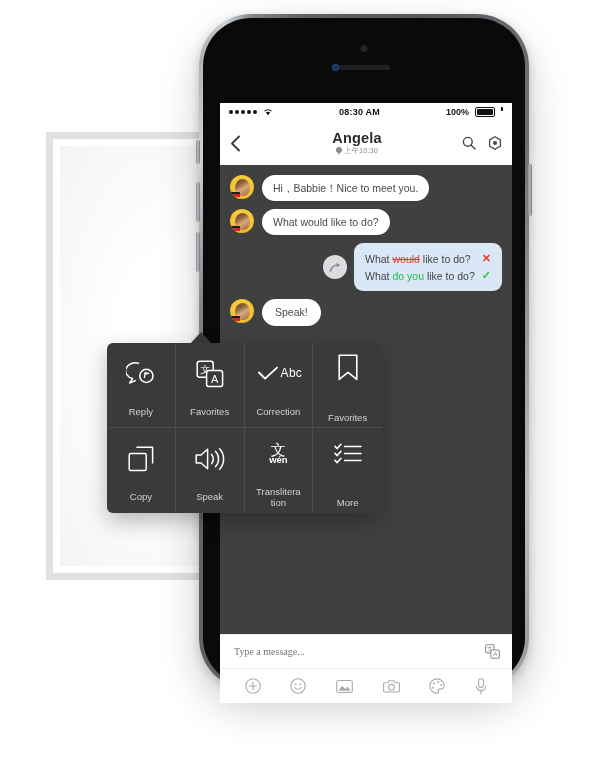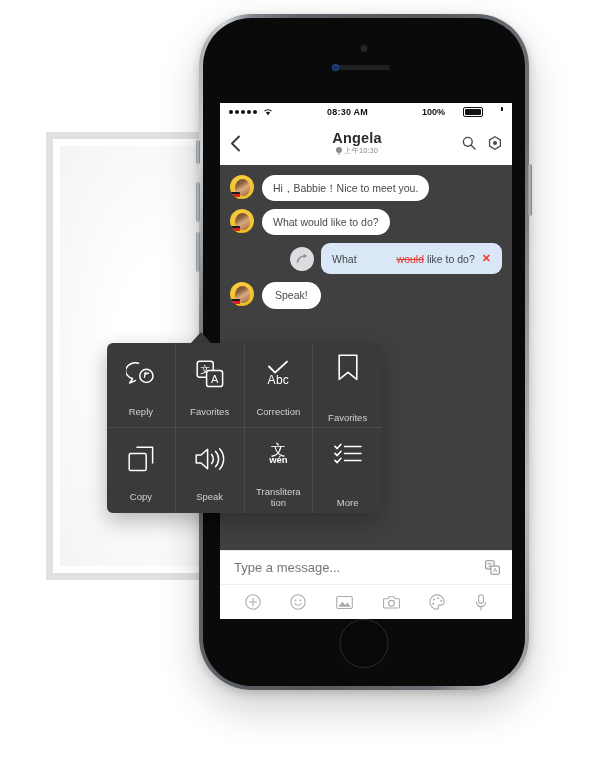--- a/index.html
+++ b/index.html
@@ -48,34 +48,34 @@
   #front-camera{position:absolute;left:50%;transform:translateX(-50%);top:27px;width:7px;height:7px;border-radius:50%;background:#23262a;}
   #proximity-sensor{position:absolute;left:40%;top:46px;width:7px;height:7px;border-radius:50%;background:#16325c;box-shadow:inset 0 0 2px #2f6fd0;}
   #home-button{
     position:absolute;left:50%;transform:translateX(-50%);bottom:18px;
     width:47px;height:47px;border-radius:50%;
     border:1.6px solid #2a2c2f;background:#080809;
   }
 
   
   #screen{
-    position:absolute;left:17px;top:85px;width:292px;height:516px;
+    position:absolute;left:17px;top:85px;width:292px;height:600px;
     background:#f2f2f2;overflow:hidden;
   }
 
   
   #status-bar{
     height:18px;background:#ffffff;display:flex;align-items:center;
     padding:0 9px;font-size:9px;color:#111;font-weight:bold;
   }
   #signal-dots{display:flex;gap:2px;align-items:center;}
   .sig-dot{width:4px;height:4px;border-radius:50%;background:#111;display:block;}
   #wifi-icon{margin-left:4px;display:block;}
   #status-time{flex:1;text-align:center;letter-spacing:.2px;}
-  #status-right{display:flex;align-items:flex-start;gap:18px;}
+  #status-right{display:flex;align-items:flex-start;gap:6px;}
   #battery-pct{font-size:9px;}
   #battery-shell{width:18px;height:8px;border:1px solid #111;border-radius:2px;position:relative;}
   #battery-fill{position:absolute;left:1px;top:1px;bottom:1px;right:1px;background:#111;border-radius:1px;}
   #battery-nub{width:2px;height:4px;background:#111;border-radius:0 1px 1px 0;}
 
   
   #nav-bar{
     height:44px;background:#ffffff;display:flex;align-items:center;
     padding:0 10px;position:relative;border-bottom:5px solid #15803d;
   }
@@ -110,37 +110,37 @@
   #correction-row{align-items:center;}
   #correction-icon{
     width:24px;height:24px;border-radius:50%;background:#dcdde0;flex:0 0 24px;
     margin-right:7px;display:flex;align-items:center;justify-content:center;
   }
   #correction-bubble{
     background:#d9e7f7;border-radius:9px;padding:7px 11px;max-width:182px;
   }
   .corr-line{display:flex;align-items:center;font-size:10.5px;color:#43454a;line-height:1.55;gap:7px;}
   .corr-text{flex:1;}
-  .strike-red{color:#e8392a;text-decoration:line-through;text-decoration-color:#e8392a;margin-left:37px;}
+  .strike-red{color:#e8392a;text-decoration:line-through;text-decoration-color:#e8392a;}
   .green{color:#27c04a;}
   .mark-x{color:#f03b2c;font-size:11px;font-weight:bold;}
   .mark-check{color:#3fbf52;font-size:11px;font-weight:bold;}
 
   
   #input-bar{
     position:absolute;left:0;right:0;bottom:0;height:69px;background:#ffffff;
     border-top:1px solid #e7e7e7;box-sizing:border-box;
   }
   #input-field-row{
     height:34px;display:flex;align-items:center;padding:0 12px;
     border-bottom:1px solid #efefef;box-sizing:border-box;
   }
   #message-input{
-    flex:1;border:none;outline:none;font-size:13px;color:#b3b3b3;
-    font-family:Liberation Sans, sans-serif;background:transparent;
+    flex:1;border:none;outline:none;font-size:10px;color:#b3b3b3;
+    font-family:Liberation Serif, serif;background:transparent;
   }
   #toolbar-row{
     height:34px;display:flex;align-items:center;justify-content:space-around;padding:0 10px;
   }
   .tool-icon{cursor:pointer;display:flex;align-items:center;justify-content:center;}
 
   
   #action-menu{
     position:absolute;left:107px;top:343px;width:275px;
     background:#3a3a3a;border-radius:6px;
@@ -263,20 +263,26 @@
                 <path d="M7.6 0.7 L11.4 3 L7.6 5.3 Z" fill="#8e9095"></path>
               </svg>
             </div>
             <div id="correction-bubble">
               <div class="corr-line">
                 <span class="corr-text">
                   <span>What </span><span class="strike-red">would</span><span> like to do?</span>
                 </span>
                 <span class="mark-x">✕</span>
               </div>
+              <div class="corr-line">
+                <span class="corr-text">
+                  <span>What </span><span class="green">do you</span><span> like to do?</span>
+                </span>
+                <span class="mark-check">✓</span>
+              </div>
             </div>
           </div>
 
           <div class="msg-row">
             <div class="avatar">
               <span class="avatar-face"></span>
                 <span class="avatar-flag"></span>
             </div>
             <div class="bubble thanks">Speak!</div>
           </div>
@@ -363,21 +369,21 @@
             <rect x="1.2" y="1.2" width="16" height="16" rx="2.4" stroke="#fff" stroke-width="1.5" fill="none"></rect>
             <text x="9.2" y="13.4" font-size="10" fill="#fff" text-anchor="middle" font-family="DejaVu Sans">文</text>
             <rect x="10.6" y="10.6" width="16" height="16" rx="2.4" stroke="#fff" stroke-width="1.5" fill="#3a3a3a"></rect>
             <text x="18.6" y="22.8" font-size="11" fill="#fff" text-anchor="middle" font-family="Liberation Sans">A</text>
           </svg>
         </span>
         <span class="menu-label">Favorites</span>
       </div>
 
       <div class="menu-cell">
-        <span class="menu-icon" style="flex-direction:column;">
+        <span class="menu-icon" style="flex-direction:row;">
           <svg width="26" height="15" viewBox="0 0 26 15">
             <path d="M4 6.5 L10 12.6 L22 1.6" stroke="#fff" stroke-width="1.9" fill="none" stroke-linecap="round" stroke-linejoin="round"></path>
           </svg>
           <span class="icon-abc">Abc</span>
         </span>
         <span class="menu-label">Correction</span>
       </div>
 
       <div class="menu-cell">
         <span class="menu-icon">

